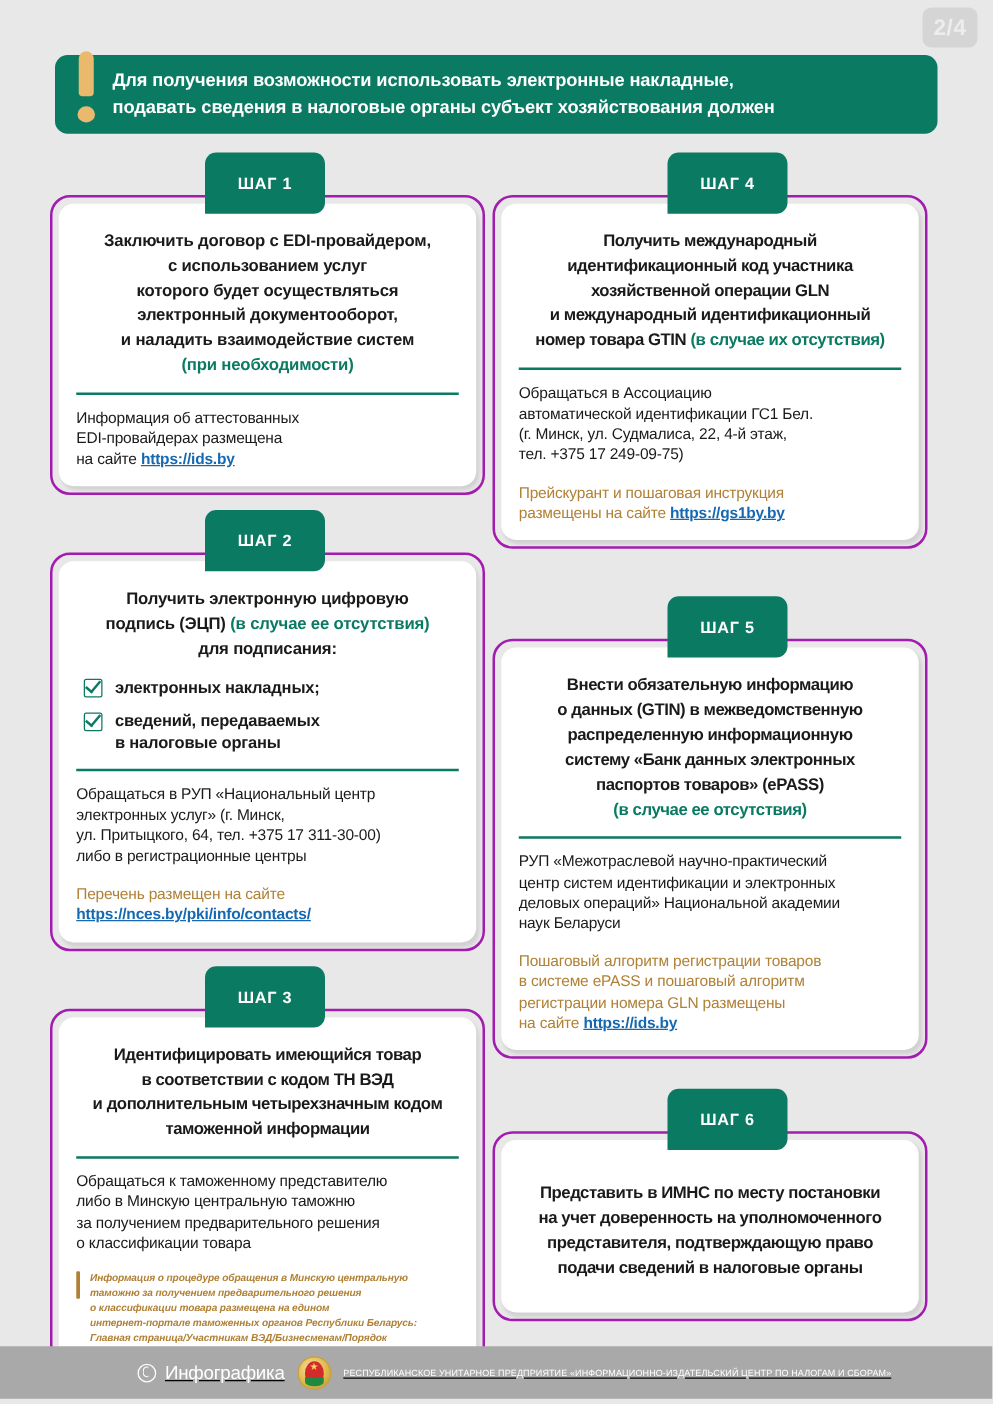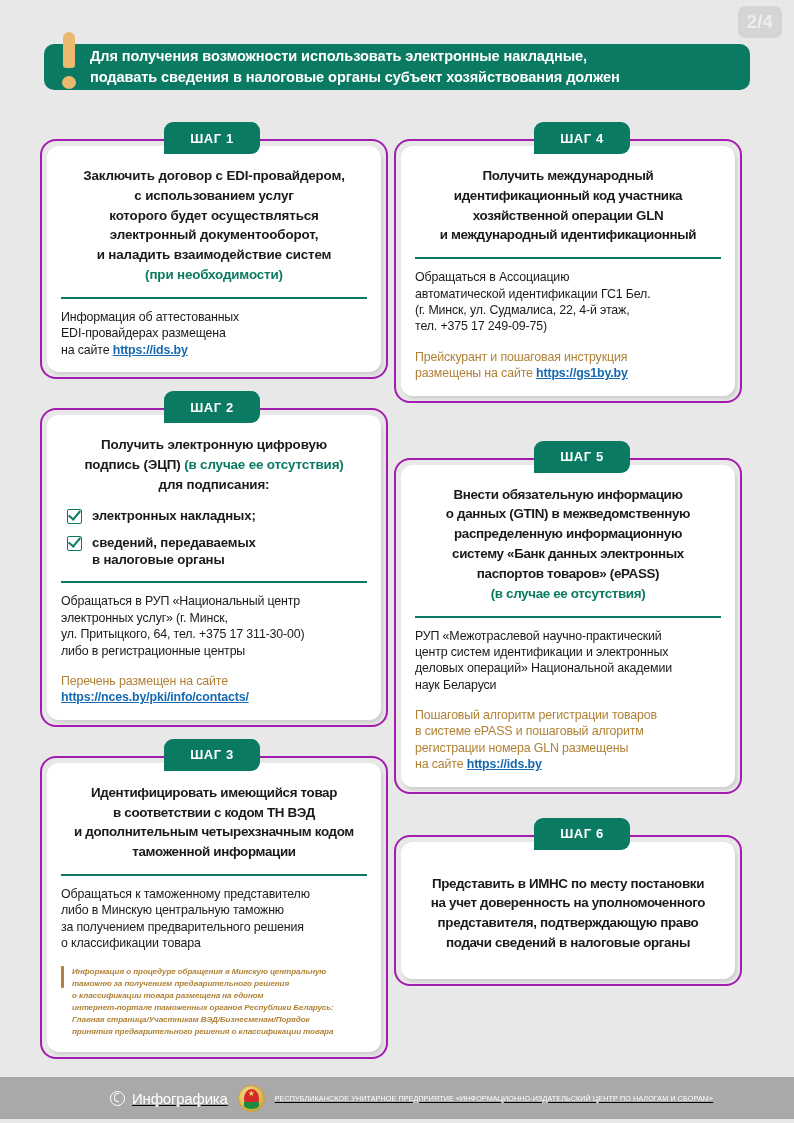--- a/index.html
+++ b/index.html
@@ -34,21 +34,21 @@
     justify-content: center;
     letter-spacing: .5px;
   }
 
   
   .header-banner {
     position: absolute;
     left: 44px;
     top: 44px;
     width: 706px;
-    height: 46px;
+    height: 63px;
     background: #0b7a62;
     border-radius: 10px;
     display: flex;
     align-items: center;
     box-sizing: border-box;
     padding: 0 14px 0 10px;
   }
   .excl-icon {
     width: 30px;
     flex: 0 0 30px;
@@ -95,21 +95,21 @@
   .step-block {
     position: relative;
     margin-bottom: 12px;
   }
   .step-tab {
     position: relative;
     z-index: 3;
     margin-left: auto;
     margin-right: auto;
     width: 96px;
-    height: 32px;
+    height: 49px;
     background: #0b7a62;
     border-radius: 9px 9px 9px 0;
     color: #ffffff;
     font-size: 13px;
     font-weight: bold;
     letter-spacing: .6px;
     display: flex;
     align-items: center;
     justify-content: center;
   }
@@ -442,20 +442,23 @@
     <div class="step-tab tab-right">
       <span>ШАГ 4</span>
     </div>
     <div class="card-outer">
       <div class="card-inner">
         <div class="card-title tight">
           <div>Получить международный</div>
           <div>идентификационный код участника</div>
           <div>хозяйственной операции GLN</div>
           <div>и международный идентификационный</div>
+          <div>
+            <span>номер товара GTIN </span><span class="hl-green">(в случае их отсутствия)</span>
+          </div>
         </div>
         <hr class="divider">
         <p class="body-text">
           <span>Обращаться в Ассоциацию</span><br>
           <span>автоматической идентификации ГС1 Бел.</span><br>
           <span>(г. Минск, ул. Судмалиса, 22, 4-й этаж,</span><br>
           <span>тел. +375 17 249-09-75)</span>
         </p>
         <p class="note-text">
           <span>Прейскурант и пошаговая инструкция</span><br>

